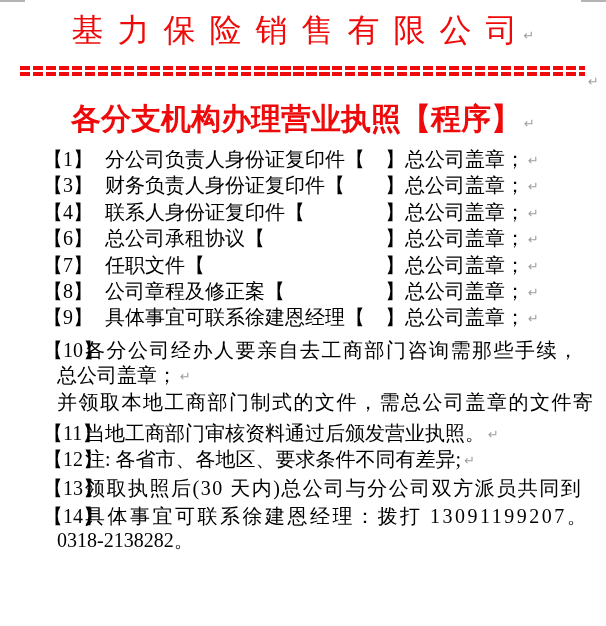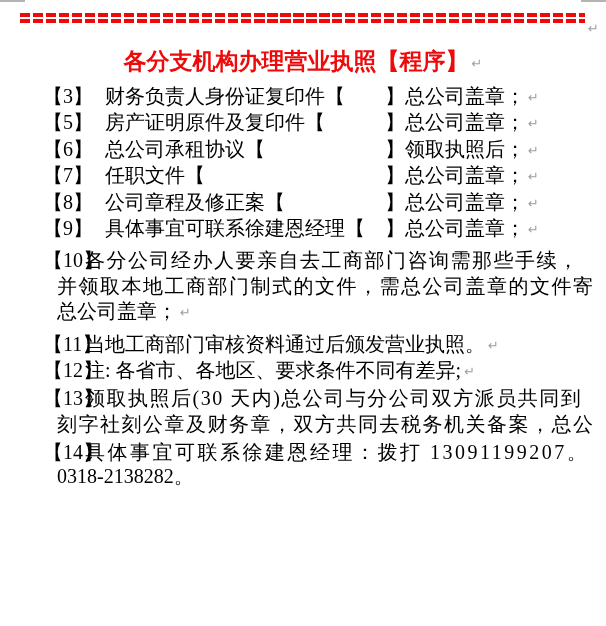--- a/index.html
+++ b/index.html
@@ -17,21 +17,21 @@
   .title-row { margin-top:9px; text-align:center; white-space:nowrap; }
   .title { font-size:32px; color:var(--accent); letter-spacing:3px; }
 
   .rule-row { margin-top:13px; padding-left:20px; white-space:nowrap; height:14px; }
   .double-rule { display:inline-block; width:565px; vertical-align:top; }
   .double-rule .bar { height:4px; margin-bottom:2px;
     background: repeating-linear-gradient(90deg, var(--accent) 0 10.5px, rgba(0,0,0,0) 10.5px 13px); }
   .rule-row .pmark { vertical-align:-6px; }
 
   .heading-row { margin-top:19px; text-align:center; white-space:nowrap; }
-  .heading { font-size:23px; font-weight:bold; color:var(--accent); }
+  .heading { font-size:30px; font-weight:bold; color:var(--accent); }
 
   .list { margin-top:7px; padding-left:43px; padding-right:18px; font-size:20px; line-height:25.4px; }
   .line { white-space:nowrap; }
   .num { display:inline-block; width:62px; }
   .item.dd .num { width:42px; }
   .line.cont { padding-left:14px; }
   .txt.spread { letter-spacing:1.5px; }
   .txt.spread2 { letter-spacing:2.5px; }
   .it10 { margin-top:6px; }
   .it11 { margin-top:6px; }
@@ -40,75 +40,80 @@
   .it14 .line { line-height:24px; }
 </style>
 </head>
 <body>
 
 <div class="page">
 
   <div class="boundary-mark left"></div>
   <div class="boundary-mark right"></div>
 
+  <div class="title-row">
+    <span class="title">基 力 保 险 销 售 有 限 公 司</span><span class="pmark">↵</span>
+  </div>
 
   <div class="rule-row">
     <span class="double-rule"><span class="bar" style="display:block"></span><span class="bar" style="display:block"></span></span><span class="pmark">↵</span>
   </div>
 
   <div class="heading-row">
     <span class="heading">各分支机构办理营业执照【程序】</span><span class="pmark">↵</span>
   </div>
 
   <div class="list">
 
+    <div class="item">
+      <div class="line"><span class="num">【1】</span><span class="txt">分公司负责人身份证复印件【　】总公司盖章；</span><span class="pmark">↵</span></div>
+    </div>
 
 
     <div class="item">
       <div class="line"><span class="num">【3】</span><span class="txt">财务负责人身份证复印件【　　】总公司盖章；</span><span class="pmark">↵</span></div>
     </div>
 
+    <div class="item">
+      <div class="line"><span class="num">【4】</span><span class="txt">联系人身份证复印件【　　　　】总公司盖章；</span><span class="pmark">↵</span></div>
+    </div>
+
 
     <div class="item">
-      <div class="line"><span class="num">【5】</span><span class="txt">房产证明原件及复印件【　　　】总公司盖章；</span><span class="pmark">↵</span></div>
-    </div>
-
-    <div class="item">
-      <div class="line"><span class="num">【6】</span><span class="txt">总公司承租协议【　　　　　　】领取执照后；</span><span class="pmark">↵</span></div>
+      <div class="line"><span class="num">【6】</span><span class="txt">总公司承租协议【　　　　　　】总公司盖章；</span><span class="pmark">↵</span></div>
     </div>
 
     <div class="item">
       <div class="line"><span class="num">【7】</span><span class="txt">任职文件【　　　　　　　　　】总公司盖章；</span><span class="pmark">↵</span></div>
     </div>
 
     <div class="item">
       <div class="line"><span class="num">【8】</span><span class="txt">公司章程及修正案【　　　　　】总公司盖章；</span><span class="pmark">↵</span></div>
     </div>
 
     <div class="item">
       <div class="line"><span class="num">【9】</span><span class="txt">具体事宜可联系徐建恩经理【　】总公司盖章；</span><span class="pmark">↵</span></div>
     </div>
 
     <div class="item dd it10">
       <div class="line"><span class="num">【10】</span><span class="txt spread">各分公司经办人要亲自去工商部门咨询需那些手续，</span></div>
+      <div class="line cont"><span class="txt">总公司盖章；</span><span class="pmark">↵</span></div>
       <div class="line cont"><span class="txt spread">并领取本地工商部门制式的文件，需总公司盖章的文件寄</span></div>
-      <div class="line cont"><span class="txt">总公司盖章；</span><span class="pmark">↵</span></div>
     </div>
 
     <div class="item dd it11">
       <div class="line"><span class="num">【11】</span><span class="txt">当地工商部门审核资料通过后颁发营业执照。</span><span class="pmark">↵</span></div>
     </div>
 
     <div class="item dd">
       <div class="line"><span class="num">【12】</span><span class="txt">注: 各省市、各地区、要求条件不同有差异;</span><span class="pmark">↵</span></div>
     </div>
 
     <div class="item dd it13">
       <div class="line"><span class="num">【13】</span><span class="txt spread">领取执照后(30 天内)总公司与分公司双方派员共同到</span></div>
-      <div class="line cont"><span class="txt spread">刻字社刻公章及财务章，双方共同去税务机关备案，总公</span></div>
     </div>
 
     <div class="item dd it14">
       <div class="line"><span class="num">【14】</span><span class="txt spread2">具体事宜可联系徐建恩经理：拨打 13091199207。</span></div>
       <div class="line cont"><span class="txt">0318-2138282。</span></div>
     </div>
 
   </div>
 </div>
 

